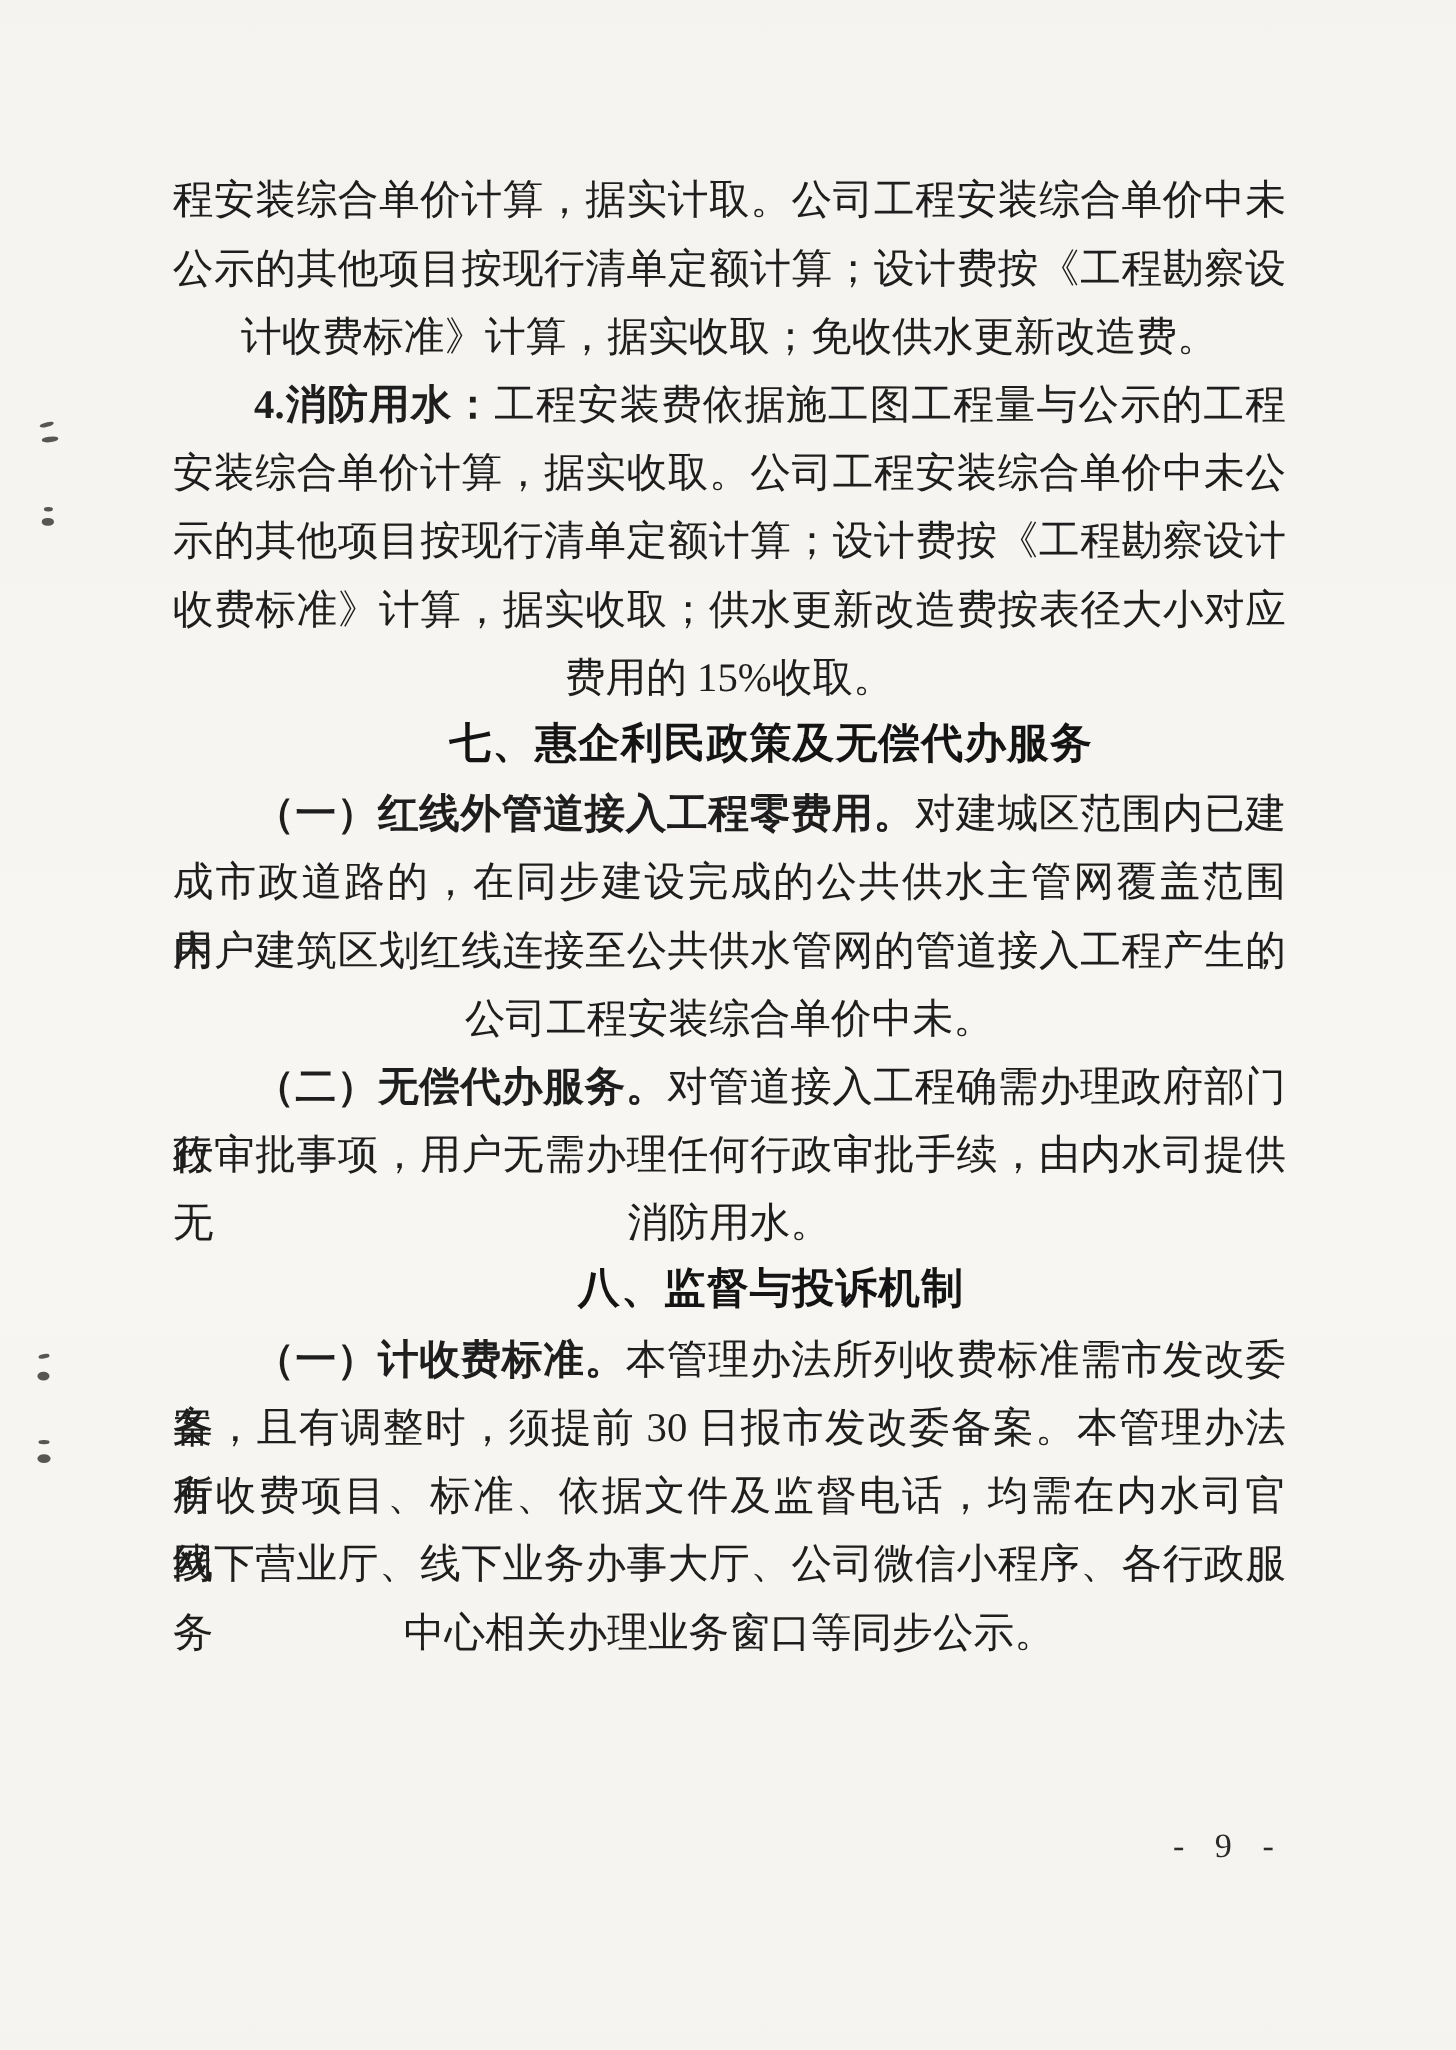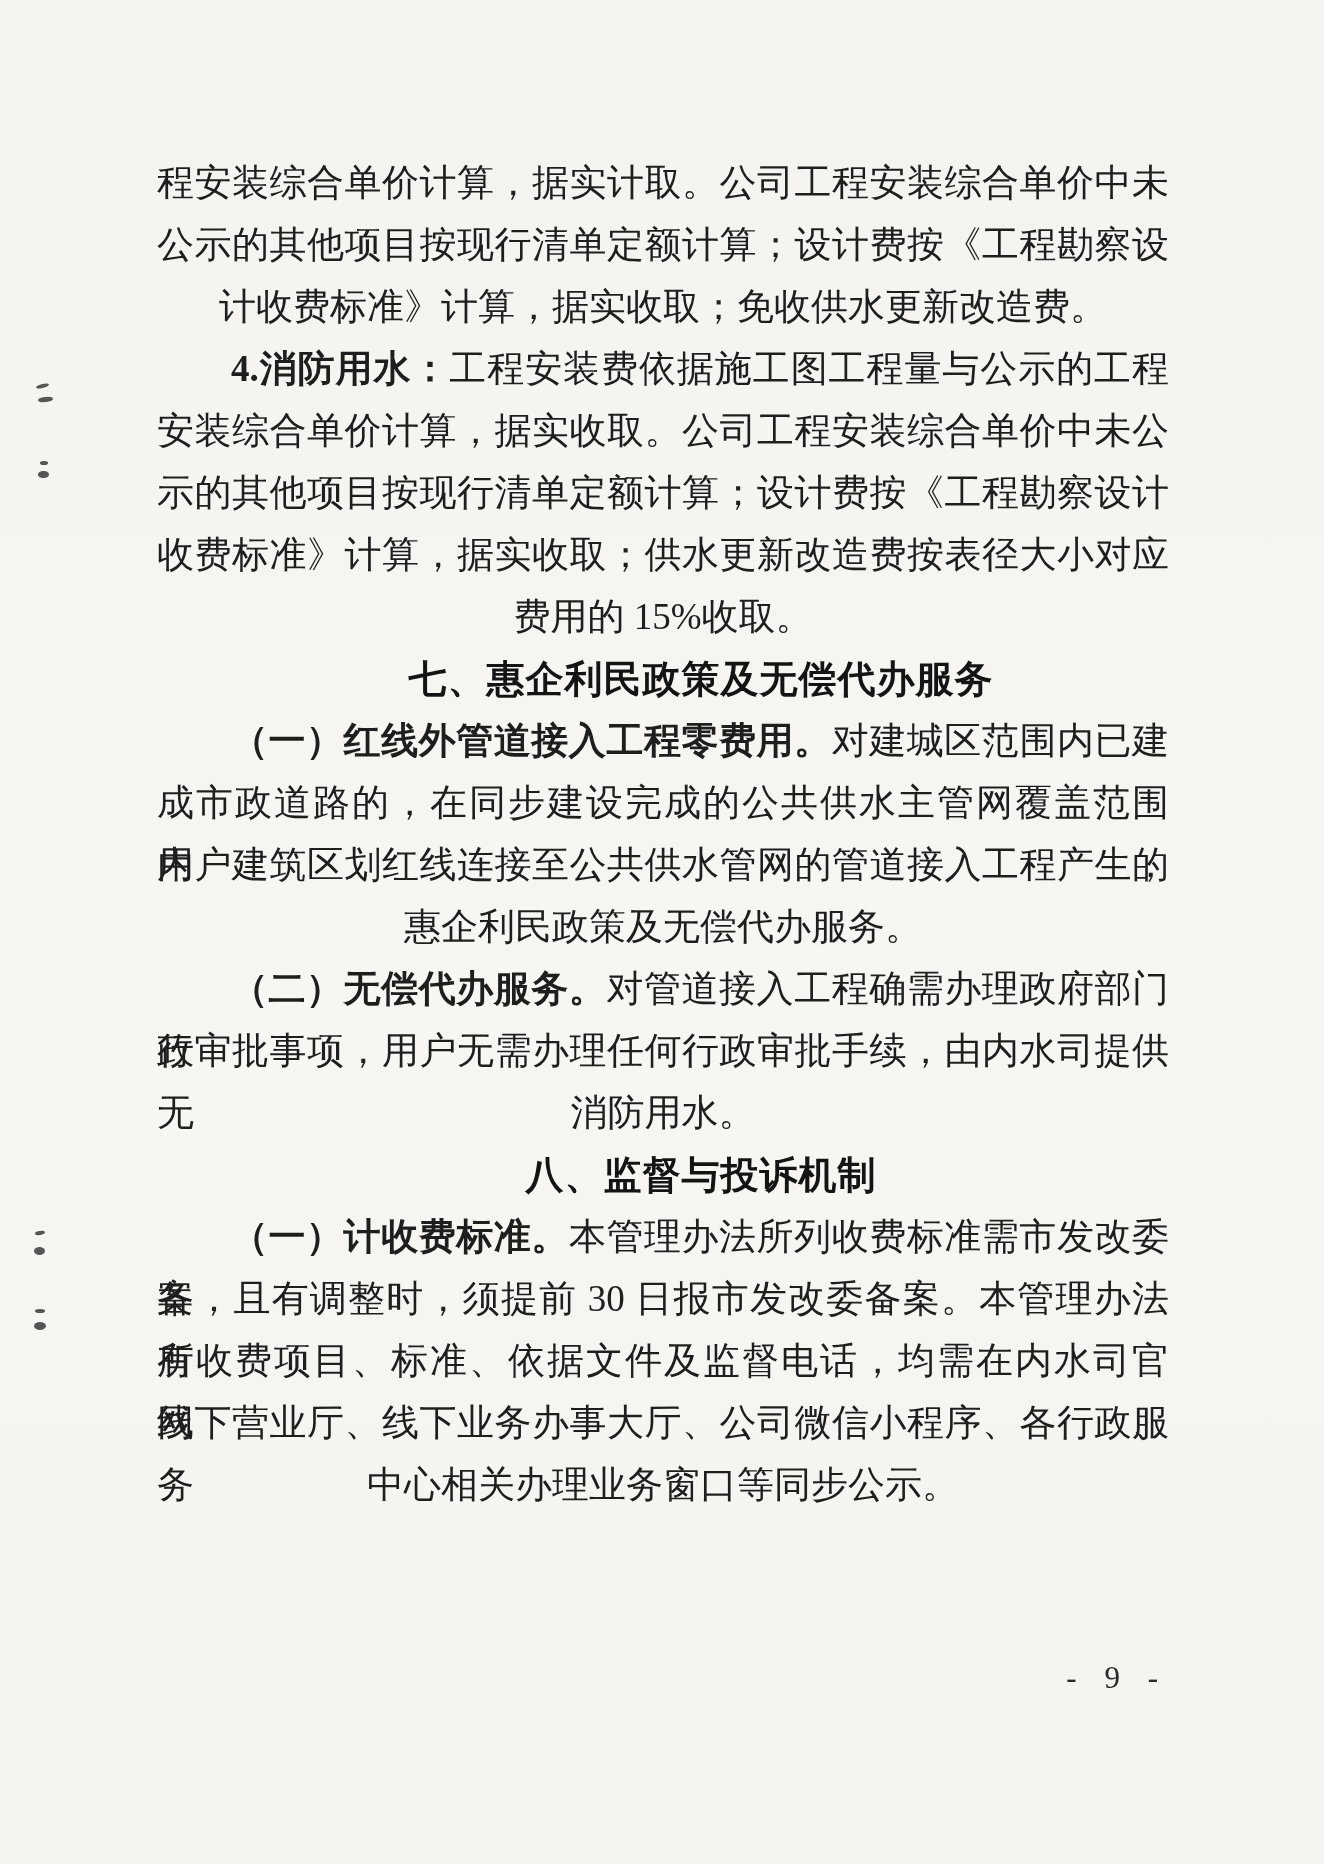--- a/index.html
+++ b/index.html
@@ -30,21 +30,21 @@
   .full {
     white-space: normal;
     text-align: justify;
     text-align-last: justify;
     text-justify: inter-character;
   }
   .end { text-align: center; }
   .indent { text-indent: 2em; }
   .lead { font-weight: 700; }
   .heading {
-    font-family: Liberation Sans, sans-serif;
+    font-family: Liberation Mono, monospace;
     font-weight: 700;
     text-indent: 2em;
     font-size: 38px;
     letter-spacing: 1px;
     color: #141414;
   }
   .page-number {
     position: absolute;
     right: 156px; top: 1660px;
     font-size: 31px;
@@ -90,21 +90,21 @@
     <div class="line full">安装综合单价计算，据实收取。公司工程安装综合单价中未公</div>
     <div class="line full">示的其他项目按现行清单定额计算；设计费按《工程勘察设计</div>
     <div class="line full">收费标准》计算，据实收取；供水更新改造费按表径大小对应</div>
     <div class="line end">费用的 15%收取。</div>
 
     <div class="line end heading">七、惠企利民政策及无偿代办服务</div>
 
     <div class="line full indent"><span class="lead">（一）红线外管道接入工程零费用。</span><span>对建城区范围内已建</span></div>
     <div class="line full">成市政道路的，在同步建设完成的公共供水主管网覆盖范围内，</div>
     <div class="line full">用户建筑区划红线连接至公共供水管网的管道接入工程产生的</div>
-    <div class="line end">惠企利民政策及无偿代办服务。</div>
+    <div class="line end">公司工程安装综合单价中未。</div>
 
     <div class="line full indent"><span class="lead">（二）无偿代办服务。</span><span>对管道接入工程确需办理政府部门行</span></div>
     <div class="line full">政审批事项，用户无需办理任何行政审批手续，由内水司提供无</div>
     <div class="line end">消防用水。</div>
 
     <div class="line end heading">八、监督与投诉机制</div>
 
     <div class="line full indent"><span class="lead">（一）计收费标准。</span><span>本管理办法所列收费标准需市发改委备</span></div>
     <div class="line full">案，且有调整时，须提前 30 日报市发改委备案。本管理办法所</div>
     <div class="line full">有收费项目、标准、依据文件及监督电话，均需在内水司官网、</div>

